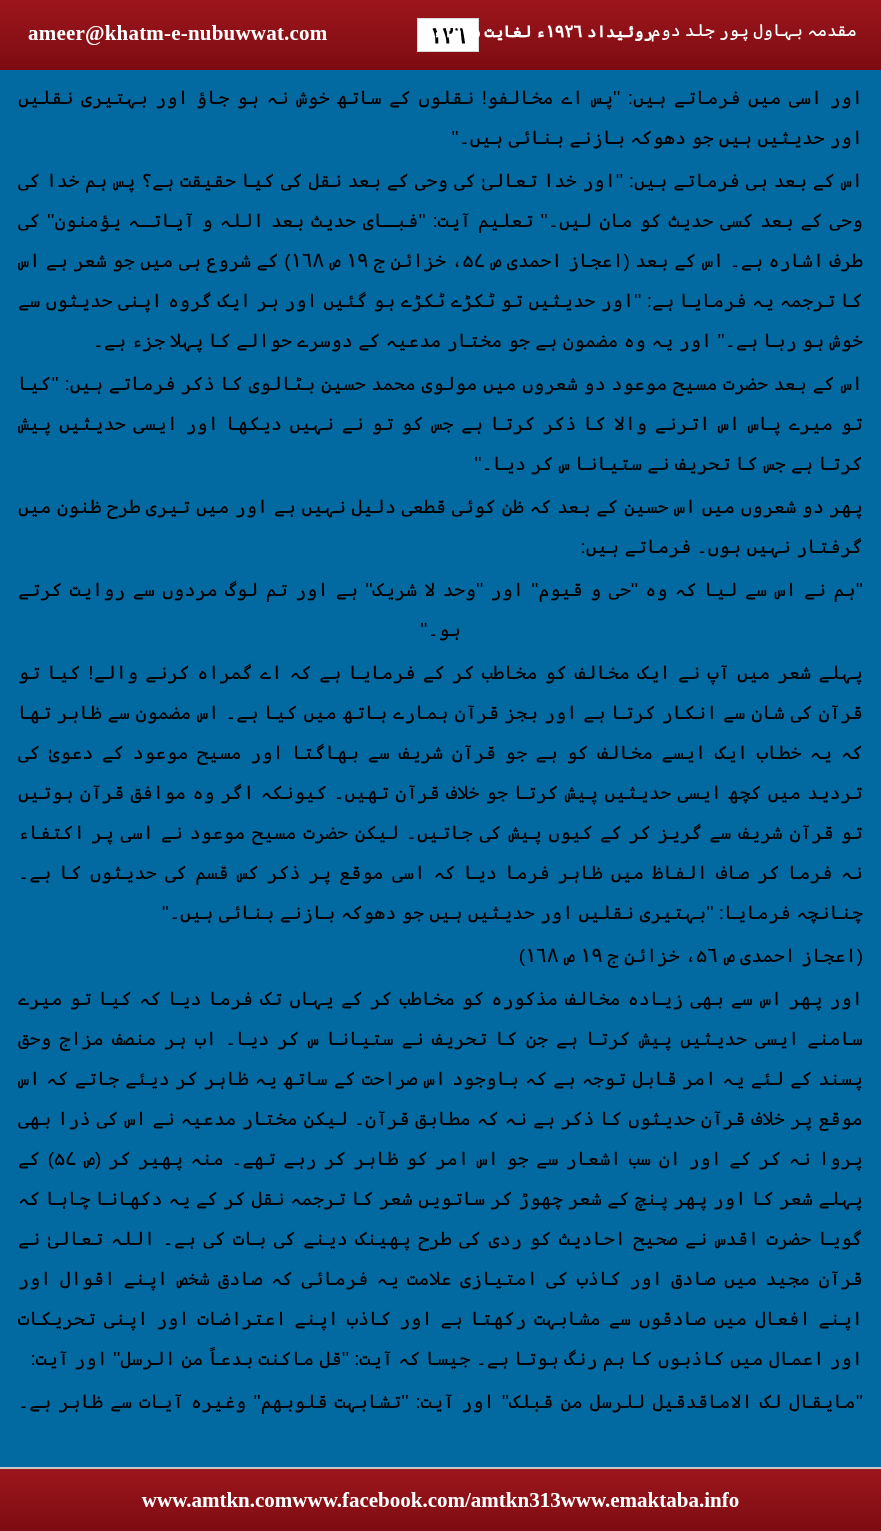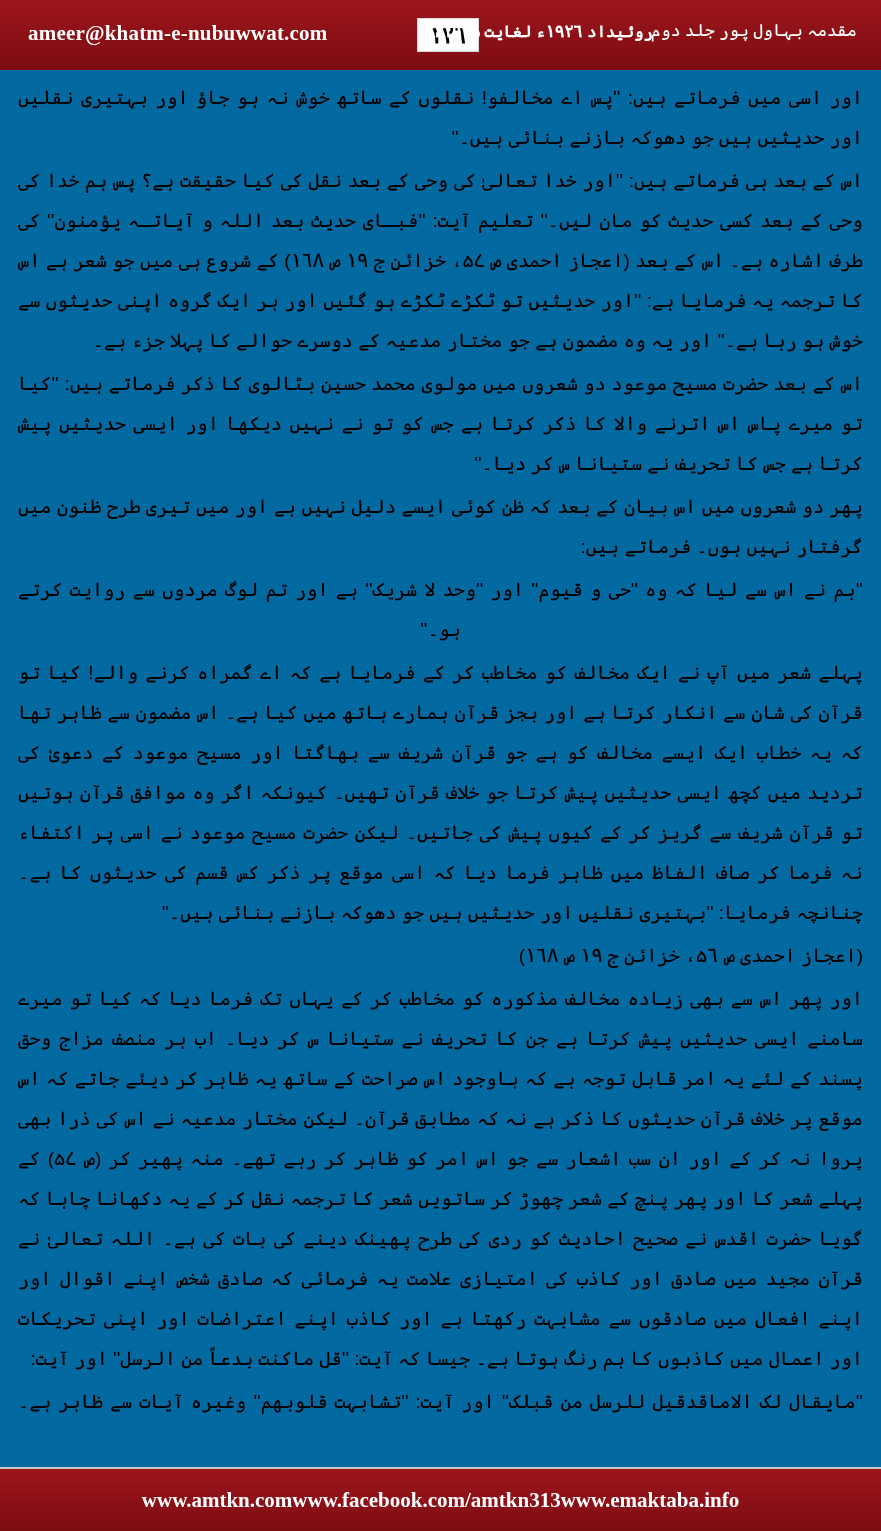--- a/index.html
+++ b/index.html
@@ -162,21 +162,21 @@
   </div>
 
   <div class="content">
 
     <p class="para">اور اسی میں فرماتے ہیں: ''پس اے مخالفو! نقلوں کے ساتھ خوش نہ ہو جاؤ اور بہتیری نقلیں اور حدیثیں ہیں جو دھوکہ بازنے بنائی ہیں۔''</p>
 
     <p class="para">اس کے بعد ہی فرماتے ہیں: ''اور خدا تعالیٰ کی وحی کے بعد نقل کی کیا حقیقت ہے؟ پس ہم خدا کی وحی کے بعد کسی حدیث کو مان لیں۔'' تعلیم آیت: ''فبـای حدیث بعد اللہ و آیاتـہ یؤمنون'' کی طرف اشارہ ہے۔ اس کے بعد (اعجاز احمدی ص ۵۷، خزائن ج ۱۹ ص ۱۶۸) کے شروع ہی میں جو شعر ہے اس کا ترجمہ یہ فرمایا ہے: ''اور حدیثیں تو ٹکڑے ٹکڑے ہو گئیں اور ہر ایک گروہ اپنی حدیثوں سے خوش ہو رہا ہے۔'' اور یہ وہ مضمون ہے جو مختار مدعیہ کے دوسرے حوالے کا پہلا جزء ہے۔</p>
 
     <p class="para">اس کے بعد حضرت مسیح موعود دو شعروں میں مولوی محمد حسین بٹالوی کا ذکر فرماتے ہیں: ''کیا تو میرے پاس اس اترنے والا کا ذکر کرتا ہے جس کو تو نے نہیں دیکھا اور ایسی حدیثیں پیش کرتا ہے جس کا تحریف نے ستیانا س کر دیا۔''</p>
 
-    <p class="para">پھر دو شعروں میں اس بیان کے بعد کہ ظن کوئی ایسے دلیل نہیں ہے اور میں تیری طرح ظنون میں گرفتار نہیں ہوں۔ فرماتے ہیں:</p>
+    <p class="para">پھر دو شعروں میں اس حسین کے بعد کہ ظن کوئی قطعی دلیل نہیں ہے اور میں تیری طرح ظنون میں گرفتار نہیں ہوں۔ فرماتے ہیں:</p>
 
     <p class="para center-last">''ہم نے اس سے لیا کہ وہ ''حی و قیوم'' اور ''وحد لا شریک'' ہے اور تم لوگ مردوں سے روایت کرتے ہو۔''</p>
 
     <p class="para">پہلے شعر میں آپ نے ایک مخالف کو مخاطب کر کے فرمایا ہے کہ اے گمراہ کرنے والے! کیا تو قرآن کی شان سے انکار کرتا ہے اور بجز قرآن ہمارے ہاتھ میں کیا ہے۔ اس مضمون سے ظاہر تھا کہ یہ خطاب ایک ایسے مخالف کو ہے جو قرآن شریف سے بھاگتا اور مسیح موعود کے دعویٰ کی تردید میں کچھ ایسی حدیثیں پیش کرتا جو خلاف قرآن تھیں۔ کیونکہ اگر وہ موافق قرآن ہوتیں تو قرآن شریف سے گریز کر کے کیوں پیش کی جاتیں۔ لیکن حضرت مسیح موعود نے اسی پر اکتفاء نہ فرما کر صاف الفاظ میں ظاہر فرما دیا کہ اسی موقع پر ذکر کس قسم کی حدیثوں کا ہے۔ چنانچہ فرمایا: ''بہتیری نقلیں اور حدیثیں ہیں جو دھوکہ بازنے بنائی ہیں۔''</p>
 
     <p class="para ref">(اعجاز احمدی ص ۵۶، خزائن ج ۱۹ ص ۱۶۸)</p>
 
     <p class="para">اور پھر اس سے بھی زیادہ مخالف مذکورہ کو مخاطب کر کے یہاں تک فرما دیا کہ کیا تو میرے سامنے ایسی حدیثیں پیش کرتا ہے جن کا تحریف نے ستیانا س کر دیا۔ اب ہر منصف مزاج وحق پسند کے لئے یہ امر قابل توجہ ہے کہ باوجود اس صراحت کے ساتھ یہ ظاہر کر دیئے جاتے کہ اس موقع پر خلاف قرآن حدیثوں کا ذکر ہے نہ کہ مطابق قرآن۔ لیکن مختار مدعیہ نے اس کی ذرا بھی پروا نہ کر کے اور ان سب اشعار سے جو اس امر کو ظاہر کر رہے تھے۔ منہ پھیر کر (ص ۵۷) کے پہلے شعر کا اور پھر پنچ کے شعر چھوڑ کر ساتویں شعر کا ترجمہ نقل کر کے یہ دکھانا چاہا کہ گویا حضرت اقدس نے صحیح احادیث کو ردی کی طرح پھینک دینے کی بات کی ہے۔ اللہ تعالیٰ نے قرآن مجید میں صادق اور کاذب کی امتیازی علامت یہ فرمائی کہ صادق شخص اپنے اقوال اور اپنے افعال میں صادقوں سے مشابہت رکھتا ہے اور کاذب اپنے اعتراضات اور اپنی تحریکات اور اعمال میں کاذبوں کا ہم رنگ ہوتا ہے۔ جیسا کہ آیت: ''قل ماکنت بدعاً من الرسل'' اور آیت:</p>
 
     <p class="para">''مایقال لک الاماقدقیل للرسل من قبلک'' اور آیت: ''تشابہت قلوبھم'' وغیرہ آیات سے ظاہر ہے۔ اب دیکھ لو کہ مختار مدعیہ نے حضرت مسیح موعود کے اس قول پر کہ ''ہم نے اس سے لیا کہ وہ ''حی'' اور ''قیوم'' اور ''وحد لا شریک'' ہے اور تم مردوں سے روایت کرتے ہو، اعتراض کیا ہے اور یہی قول آپ سے قبل اولیاء اللہ کی جماعت کا ایک ممتاز فرد اپنے منکرین کے جواب میں کہہ چکا ہے۔ چنانچہ (الیواقیت والجواہر ج ۲ ص ۲۱) میں لکھا ہے:</p>

